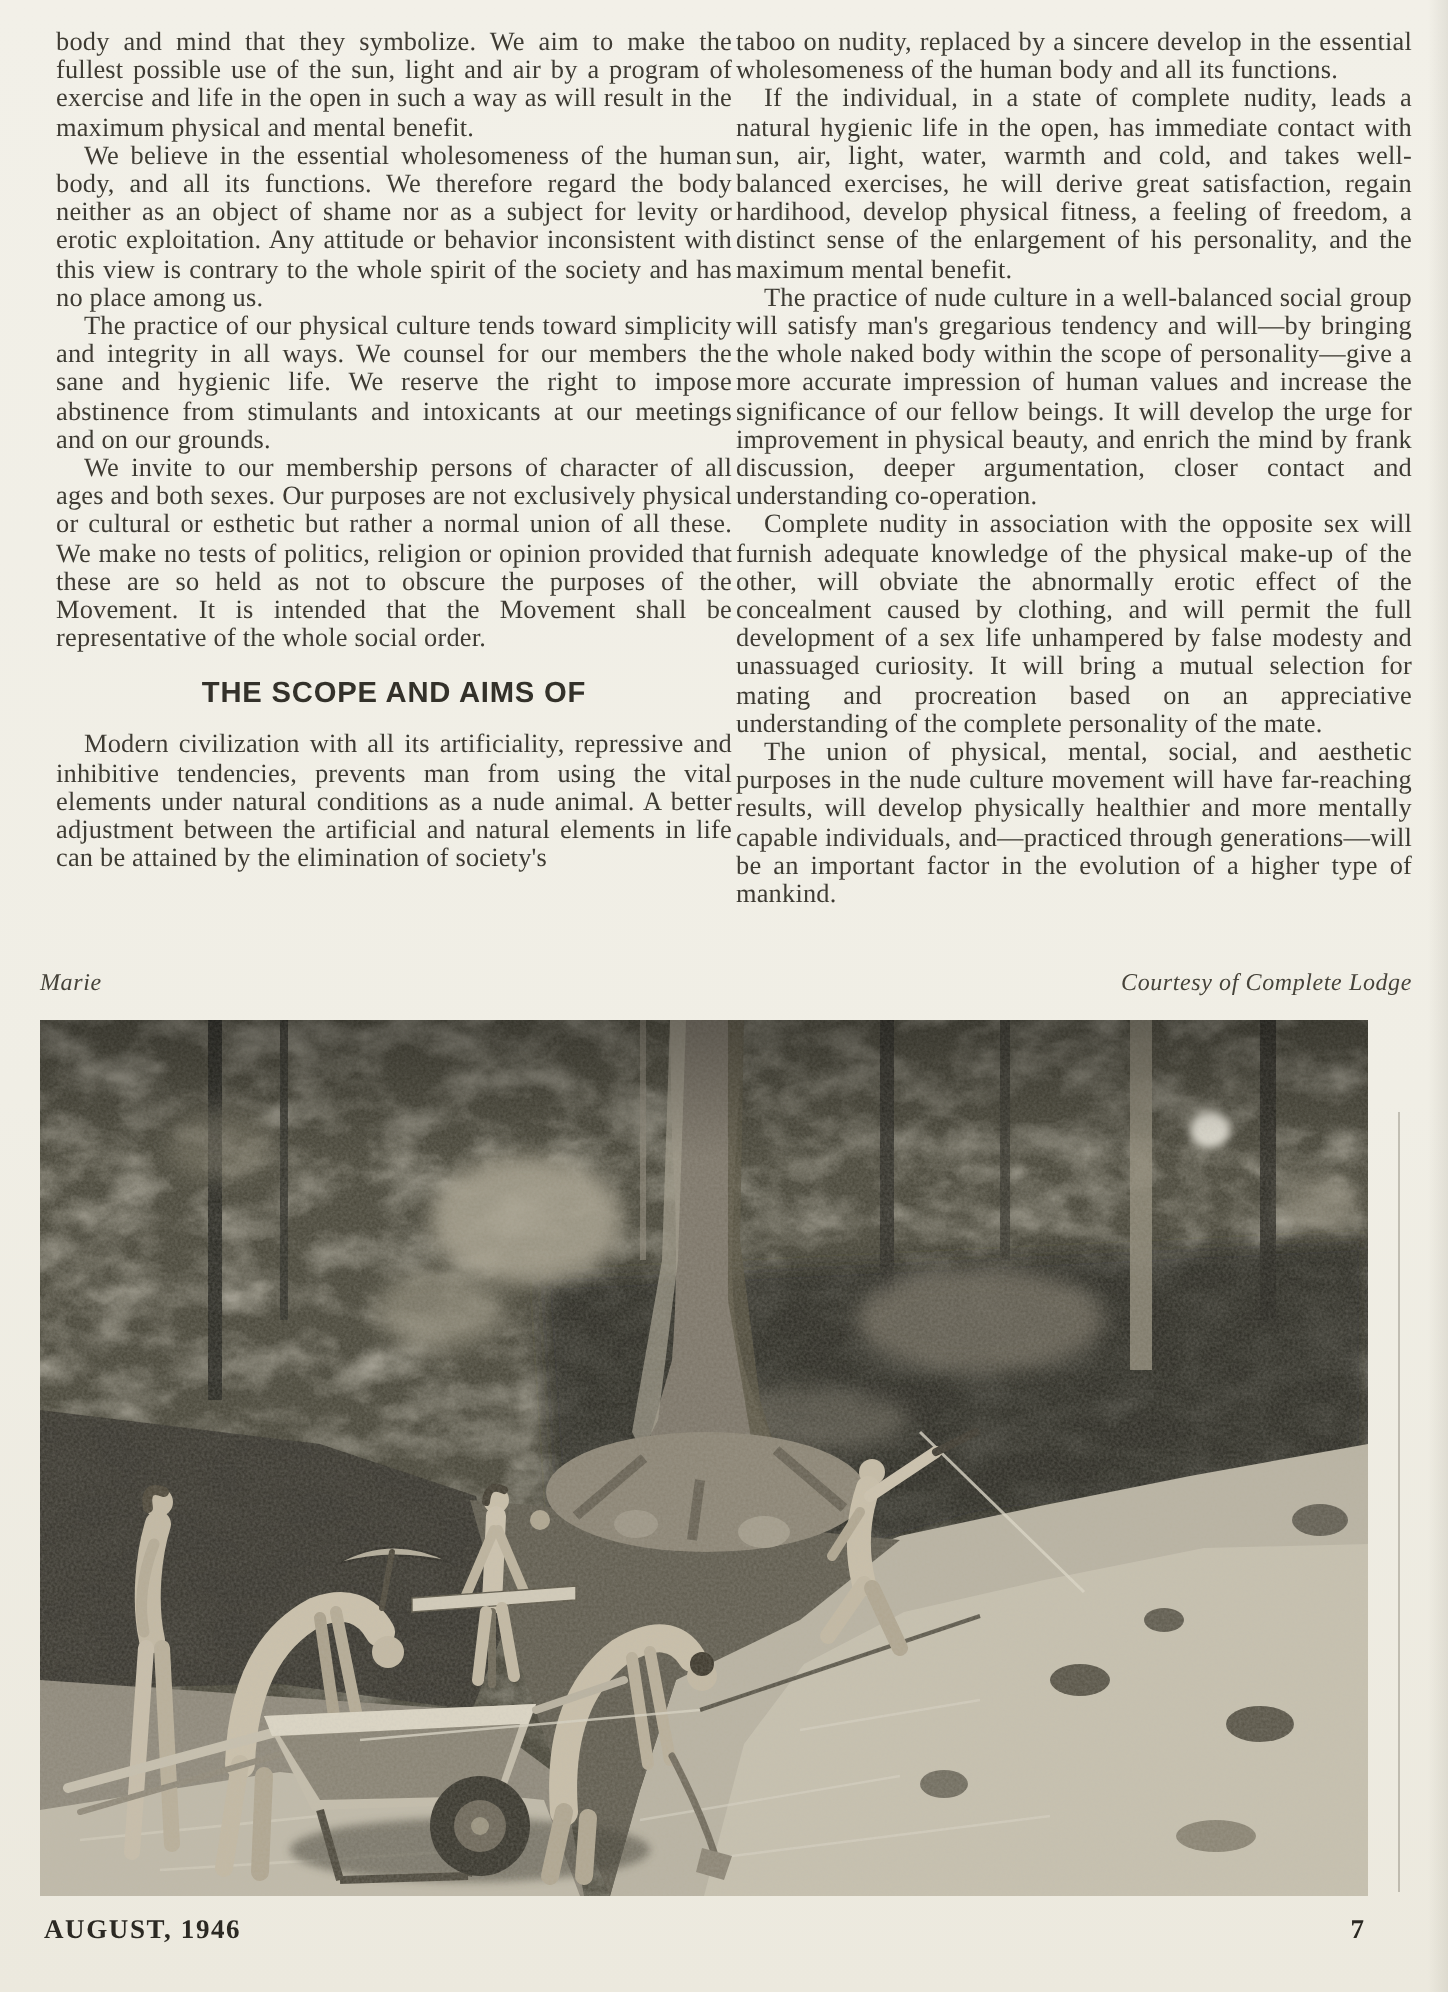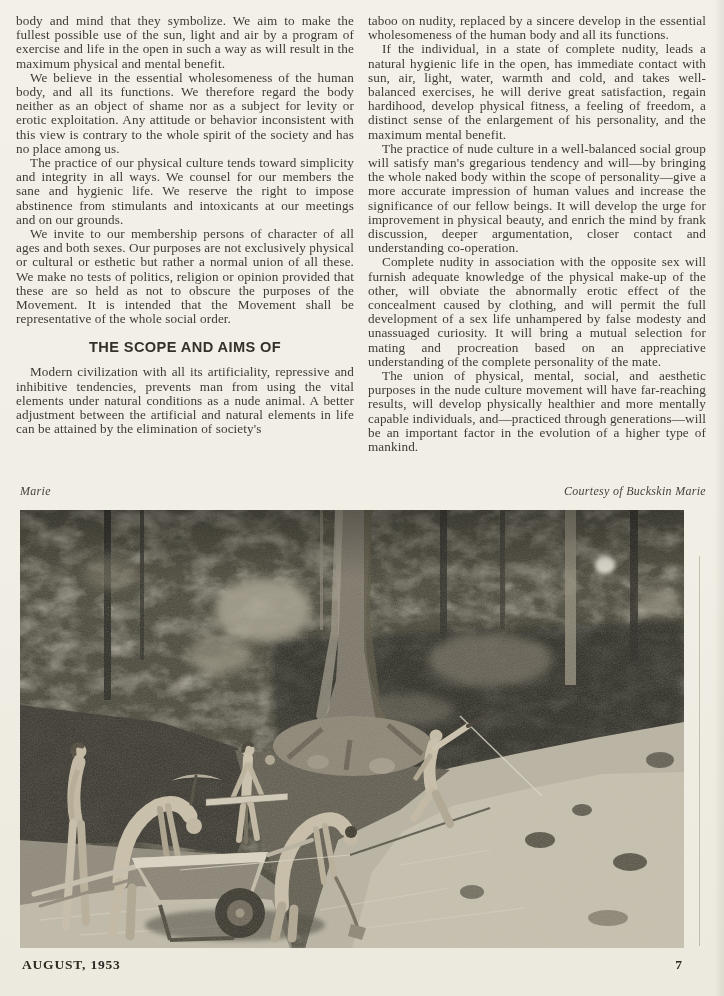--- a/index.html
+++ b/index.html
@@ -16,21 +16,21 @@
     content:"";position:absolute;top:0;right:0;width:10px;height:100%;
     background:linear-gradient(90deg, rgba(0,0,0,0), rgba(90,85,70,0.10));
     pointer-events:none;
   }
   .col{
     position:absolute;top:14px;width:338px;
     font-size:13.2px;line-height:14.2px;
     text-align:justify;
     letter-spacing:0.1px;
   }
-  .col-left{left:16px;}
+  .col-left{left:28px;}
   .col-right{left:368px;}
   .col p{margin:0;text-indent:14px;}
   .col p.no-indent{text-indent:0;}
   .section-heading{
     margin:13px 0 9px 0;
     text-align:center;
     font-family:"Liberation Sans", sans-serif;
     font-weight:700;
     font-size:14.6px;line-height:17px;
     letter-spacing:0.4px;
@@ -79,21 +79,21 @@
 
   <div class="col col-right">
     <p class="no-indent">taboo on nudity, replaced by a sincere develop in the essential wholesomeness of the human body and all its functions.</p>
     <p>If the individual, in a state of complete nudity, leads a natural hygienic life in the open, has immediate contact with sun, air, light, water, warmth and cold, and takes well-balanced exercises, he will derive great satisfaction, regain hardihood, develop physical fitness, a feeling of freedom, a distinct sense of the enlargement of his personality, and the maximum mental benefit.</p>
     <p>The practice of nude culture in a well-balanced social group will satisfy man's gregarious tendency and will—by bringing the whole naked body within the scope of personality—give a more accurate impression of human values and increase the significance of our fellow beings. It will develop the urge for improvement in physical beauty, and enrich the mind by frank discussion, deeper argumentation, closer contact and understanding co-operation.</p>
     <p>Complete nudity in association with the opposite sex will furnish adequate knowledge of the physical make-up of the other, will obviate the abnormally erotic effect of the concealment caused by clothing, and will permit the full development of a sex life unhampered by false modesty and unassuaged curiosity. It will bring a mutual selection for mating and procreation based on an appreciative understanding of the complete personality of the mate.</p>
     <p>The union of physical, mental, social, and aesthetic purposes in the nude culture movement will have far-reaching results, will develop physically healthier and more mentally capable individuals, and—practiced through generations—will be an important factor in the evolution of a higher type of mankind.</p>
   </div>
 
   <div class="credit credit-left">Marie</div>
-  <div class="credit credit-right">Courtesy of Buckskin Marie</div>
+  <div class="credit credit-right">Courtesy of Complete Lodge</div>
 
   <div class="photo-frame">
     <svg viewBox="0 0 664 438" xmlns="http://www.w3.org/2000/svg">
       <defs>
         <filter id="soft" x="-30%" y="-30%" width="160%" height="160%">
             <feGaussianBlur stdDeviation="5"></feGaussianBlur>
           </filter>
         <filter id="soft2" x="-30%" y="-30%" width="160%" height="160%">
             <feGaussianBlur stdDeviation="2"></feGaussianBlur>
           </filter>
@@ -234,16 +234,16 @@
         <path d="M160,360 L330,345" stroke="#d8d3c3" stroke-width="1.2" fill="none" opacity="0.8"></path>
       </g>
 
       <rect x="0" y="0" width="664" height="438" filter="url(#grain)" opacity="0.5"></rect>
       <rect x="0" y="0" width="664" height="70" fill="url(#topshade)"></rect>
     </svg>
   </div>
 
   <div class="scan-line"></div>
 
-  <div class="footer-issue">AUGUST, 1953</div>
+  <div class="footer-issue">AUGUST, 1946</div>
   <div class="footer-page">7</div>
 
 </div>
 
 </body></html>

